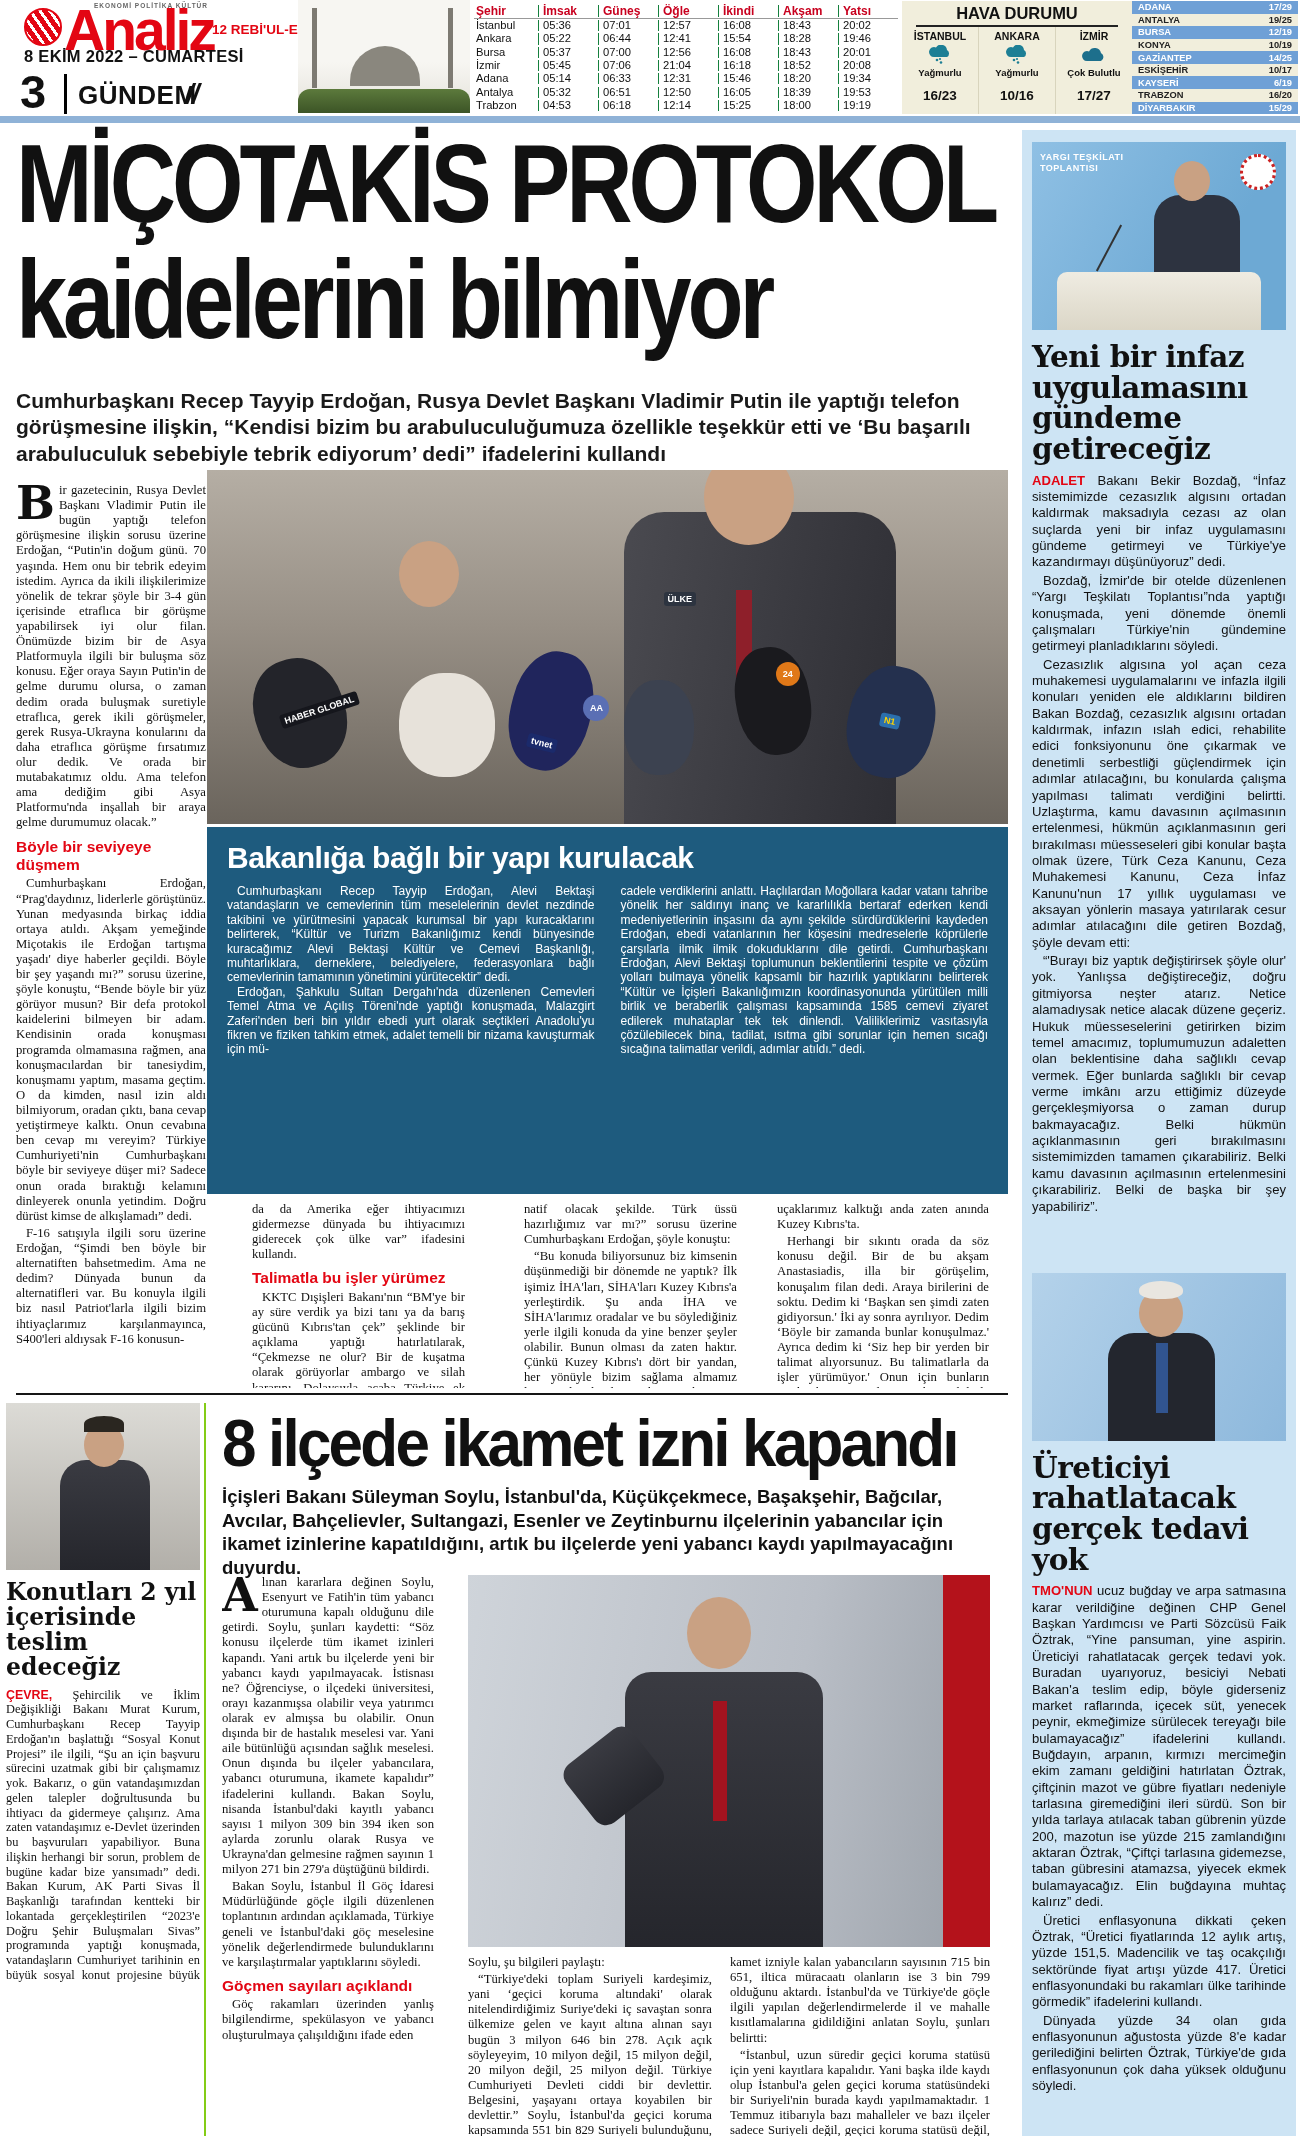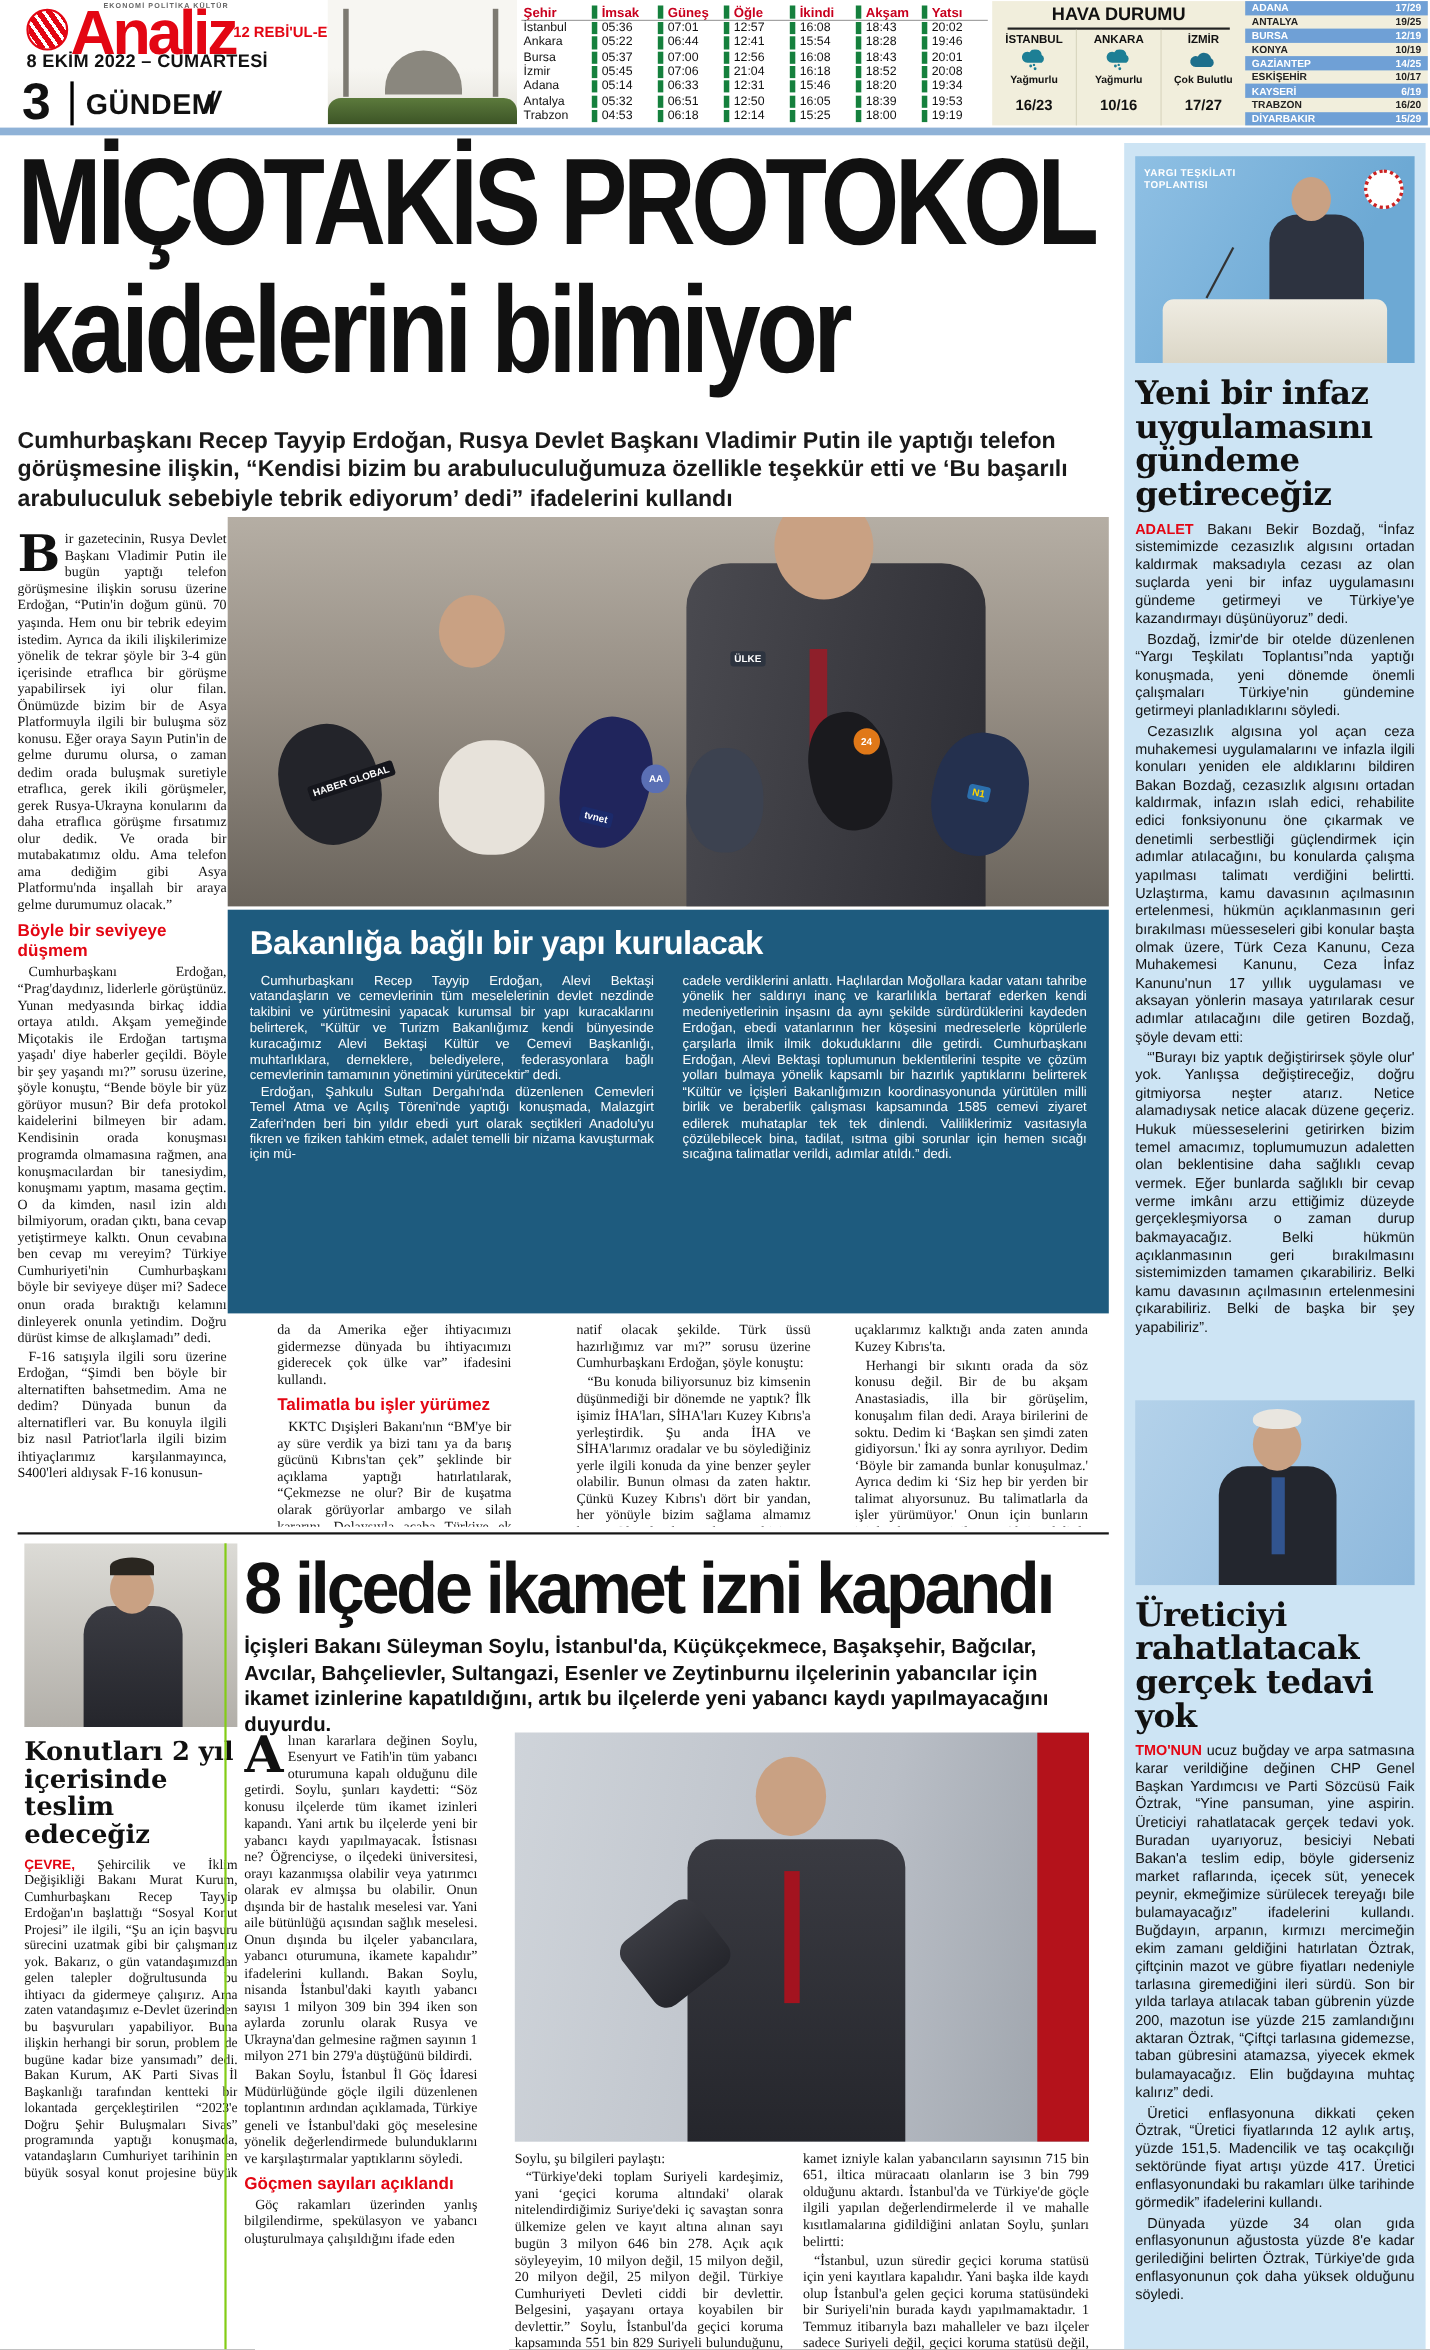--- a/index.html
+++ b/index.html
@@ -29,21 +29,21 @@
 
   .mosque{left:298px;top:0;width:172px;height:113px;background:linear-gradient(#f7f6f2 55%,#e4e2da);overflow:hidden;}
   .mosque .minaret{position:absolute;width:5px;height:80px;background:#7d7a72;top:8px;}
   .mosque .dome{position:absolute;left:52px;top:46px;width:70px;height:40px;border-radius:70px 70px 0 0;background:#8a877e;}
   .mosque .trees{position:absolute;left:0;bottom:0;width:100%;height:24px;
     background:linear-gradient(#5c7a3c,#3c5426);border-radius:12px 12px 0 0;}
 
   
   .ptable{left:474px;top:3px;width:424px;height:110px;font-family:"Liberation Sans",sans-serif;}
   .prow{display:grid;grid-template-columns:64px repeat(6,60px);height:13.3px;align-items:center;}
-  .prow span{font-size:11.2px;line-height:1;padding-left:4px;border-left:5px solid #15803d;}
+  .prow span{font-size:11.2px;line-height:1;padding-left:4px;border-left:1px solid #15803d;}
   .prow span:first-child{border-left:none;padding-left:2px;}
   .phead{height:16px;border-bottom:1.5px solid #999;}
   .phead span{font-size:12px;font-weight:bold;color:var(--dark-red);}
 
   
   .weather{left:902px;top:1px;width:396px;height:113px;background:var(--weather-bg);
     display:flex;font-family:"Liberation Sans",sans-serif;}
   .wmain{width:230px;display:flex;flex-direction:column;}
   .wtitle{font-size:16.5px;font-weight:bold;text-align:center;margin:3px 14px 0;
     border-bottom:2px solid #222;padding-bottom:2px;}
@@ -102,21 +102,21 @@
   .bluebox{left:207px;top:827px;width:801px;height:367px;background:var(--box-blue);
     color:#fff;padding:14px 20px 10px;font-family:"Liberation Sans",sans-serif;}
   .bluebox h2{font-size:30px;font-weight:bold;letter-spacing:-.5px;margin-bottom:9px;}
   .bbcols{display:flex;gap:26px;height:290px;overflow:hidden;}
   .bbcol{flex:1;font-size:12px;line-height:1.2;text-align:justify;}
   .bbcol p.ind{text-indent:10px;}
 
   .divider{left:16px;top:1393px;width:992px;height:2px;background:#151515;}
 
   
-  .housing{left:22px;top:1403px;width:194px;height:581px;overflow:hidden;}
+  .housing{left:6px;top:1403px;width:194px;height:581px;overflow:hidden;}
   .hphoto{position:relative;width:100%;height:167px;overflow:hidden;
     background:linear-gradient(#dcdbd6,#b2afa9);}
   .figure{position:absolute;background:linear-gradient(#3a3b42,#25262c);border-radius:26px 26px 0 0;}
   .head{position:absolute;border-radius:50%;background:#c9a183;}
   .hair{position:absolute;border-radius:50% 50% 0 0;background:#2a2620;}
   .housing h2{font-family:"DejaVu Serif",serif;font-weight:bold;font-size:23.5px;
     line-height:1.07;margin:10px 0 7px;}
   .housing .bodytext{font-size:12.4px;height:465px;}
 
   

